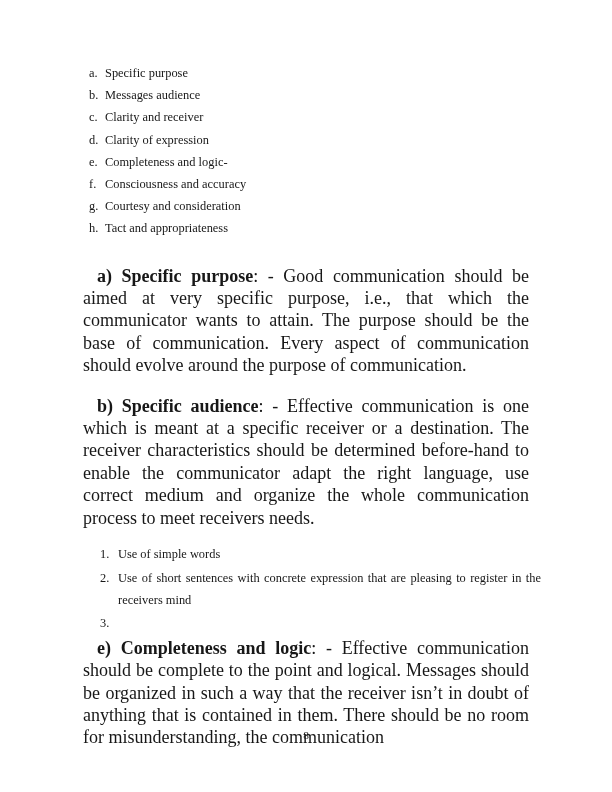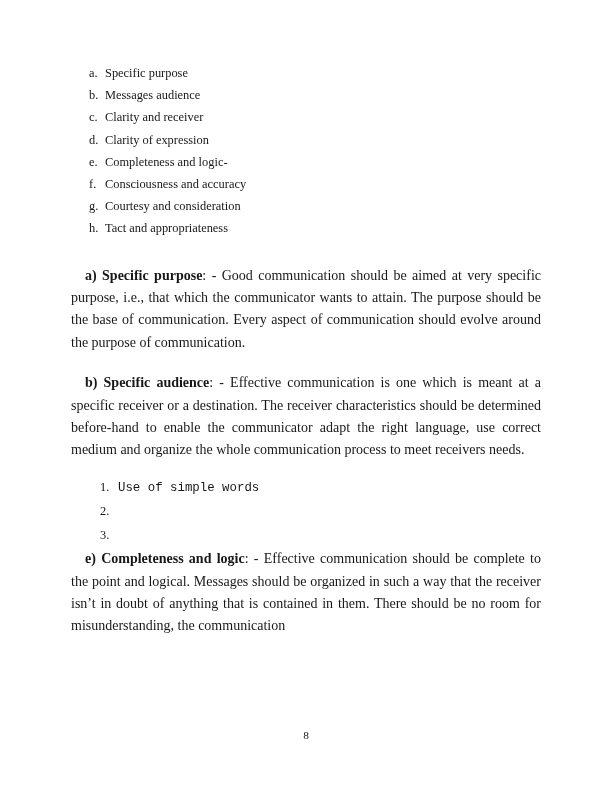--- a/index.html
+++ b/index.html
@@ -49,25 +49,25 @@
     flex: 0 0 16px;
     margin-left: 18px;
     text-align: left;
   }
   .alpha-list .itxt {
     flex: 1 1 auto;
   }
 
   
   .para {
-    font-size: 14px;
+    font-size: 18px;
     line-height: 22.4px;
     text-align: justify;
     text-indent: 14px;
-    margin: 0;
+    margin: 12px;
     padding: 0;
     hyphens: none;
   }
   .para b { font-weight: bold; }
 
   .gap-before-a  { margin-top: 25px; }
   .gap-before-b  { margin-top: 18px; }
   .gap-before-c  { margin-top: 18px; }
   .gap-before-d  { margin-top: 17px; }
   .gap-before-e  { margin-top: 2px; }
@@ -88,21 +88,21 @@
   .num-list .marker {
     width: 18px;
     flex: 0 0 18px;
     margin-left: 29px;
     text-align: left;
   }
   .num-list .itxt {
     flex: 1 1 auto;
     text-align: justify;
   }
-  .num-list .itxt.lastline { text-align: left; font-family: Liberation Mono, monospace; }
+  .num-list .itxt.lastline { text-align: left; }
 
   
   .page-number {
     position: absolute;
     left: 0;
     top: 728px;
     width: 612px;
     text-align: center;
     font-size: 11.4px;
     line-height: 14px;
@@ -156,20 +156,21 @@
 
 
 
     <div class="num-list">
       <div class="row">
         <span class="marker">1.</span>
         <span class="itxt lastline">Use of simple words</span>
       </div>
       <div class="row">
         <span class="marker">2.</span>
+        <span class="itxt">Use of short sentences with concrete expression that are pleasing to register in the receivers mind</span>
       </div>
       <div class="row">
         <span class="marker">3.</span>
       </div>
     </div>
 
     <p class="para gap-before-e"><b>e) Completeness and logic</b><span>: - Effective communication should be complete to the point and logical. Messages should be organized in such a way that the receiver isn’t in doubt of anything that is contained in them. There should be no room for misunderstanding, the communication</span></p>
 
   </div>
 

